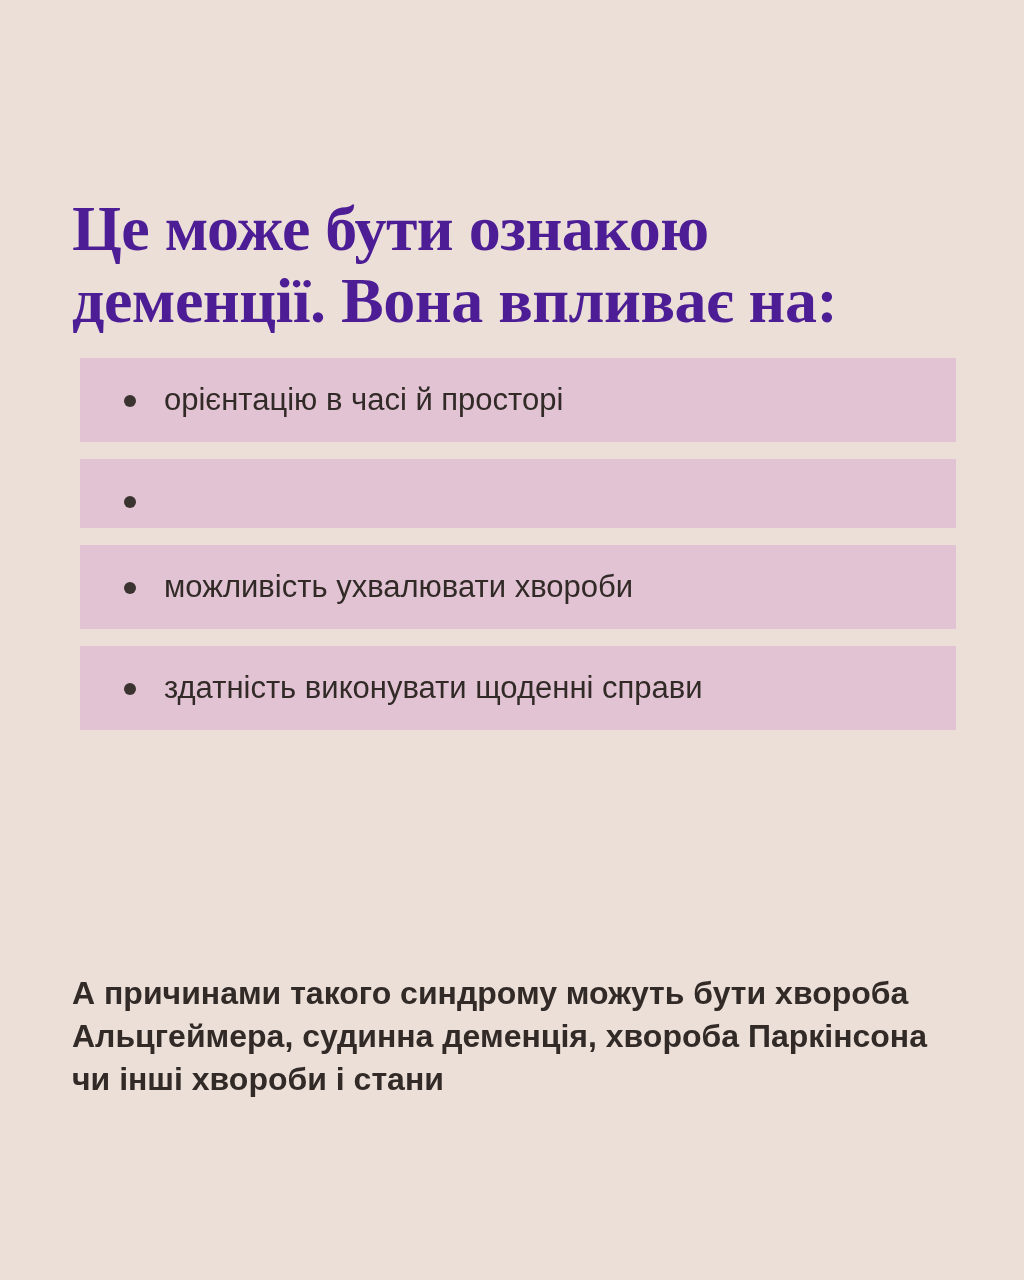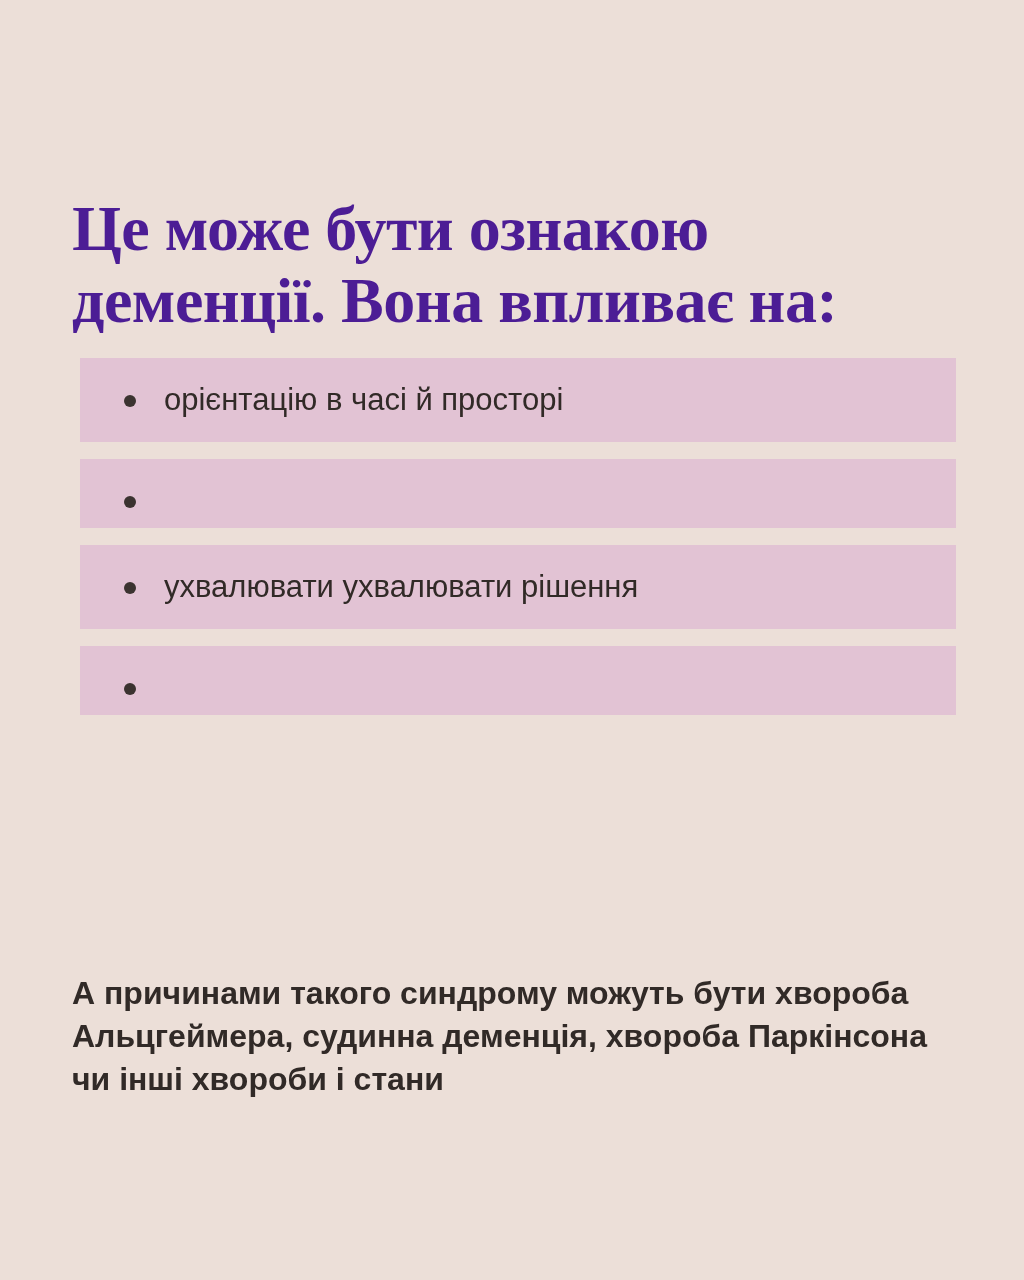--- a/index.html
+++ b/index.html
@@ -88,24 +88,25 @@
       <span class="bullet-dot"></span>
       <span class="bullet-text">орієнтацію в часі й просторі</span>
     </div>
 
     <div class="bullet-row">
       <span class="bullet-dot"></span>
     </div>
 
     <div class="bullet-row">
       <span class="bullet-dot"></span>
-      <span class="bullet-text">ухвалювати ухвалювати рішення</span>
+      <span class="bullet-text">можливість ухвалювати хвороби</span>
     </div>
 
     <div class="bullet-row">
       <span class="bullet-dot"></span>
+      <span class="bullet-text">здатність виконувати щоденні справи</span>
     </div>
 
   </div>
 
   <p class="footer-note">А причинами такого синдрому можуть бути хвороба Альцгеймера, судинна деменція, хвороба Паркінсона чи інші хвороби і стани</p>
 
 </div>
 
 </body></html>

